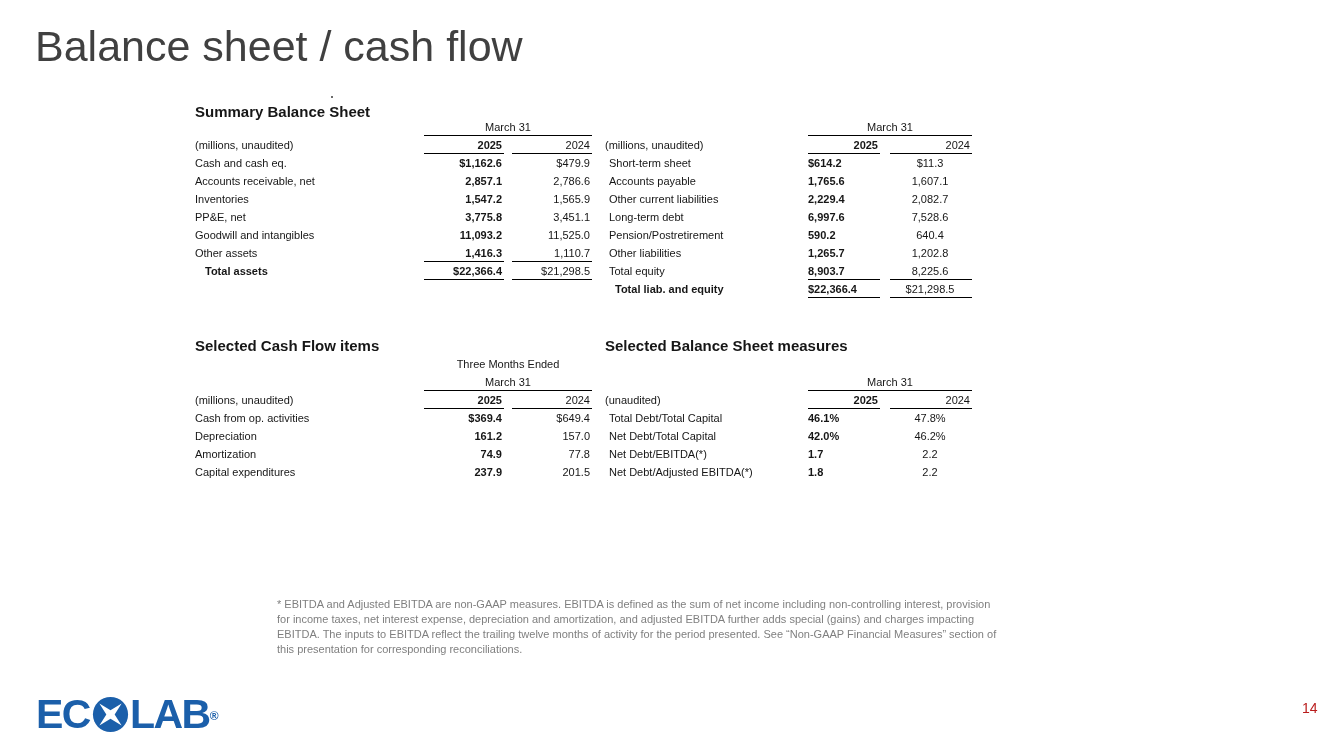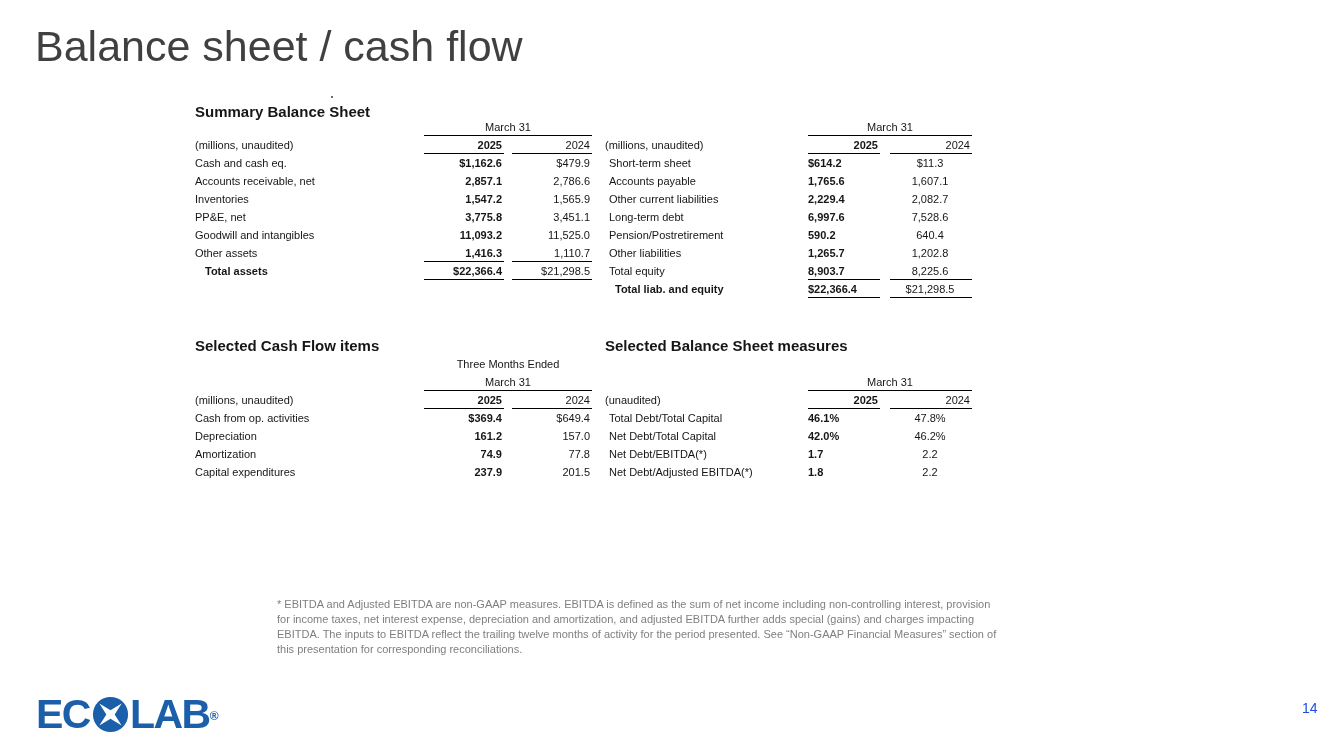--- a/index.html
+++ b/index.html
@@ -34,21 +34,21 @@
   .footnote{
     position:absolute;left:277px;top:597px;width:724px;
     font-size:11px;line-height:15px;color:#7f7f7f;
   }
   .logo{
     position:absolute;left:36px;top:694px;display:flex;align-items:flex-start;
     color:#1b5faa;font-weight:bold;font-size:41px;letter-spacing:-1.5px;line-height:40px;
   }
   .logo svg{display:block;margin:2px 1px 0 2px;}
   .logo .reg{font-size:12px;letter-spacing:0;align-self:flex-start;margin-top:2px;}
-  .page-num{position:absolute;left:1302px;top:700px;font-size:14px;color:#1d4ed8;}
+  .page-num{position:absolute;left:1302px;top:700px;font-size:14px;color:#b91c1c;}
   .stray-dot{position:absolute;left:331px;top:96px;width:2px;height:2px;background:#3a3a3a;border-radius:50%;}
 </style>
 </head>
 <body>
 
 <div class="slide">
 
   <div class="title">Balance sheet / cash flow</div>
 
   <div class="stray-dot"></div>

